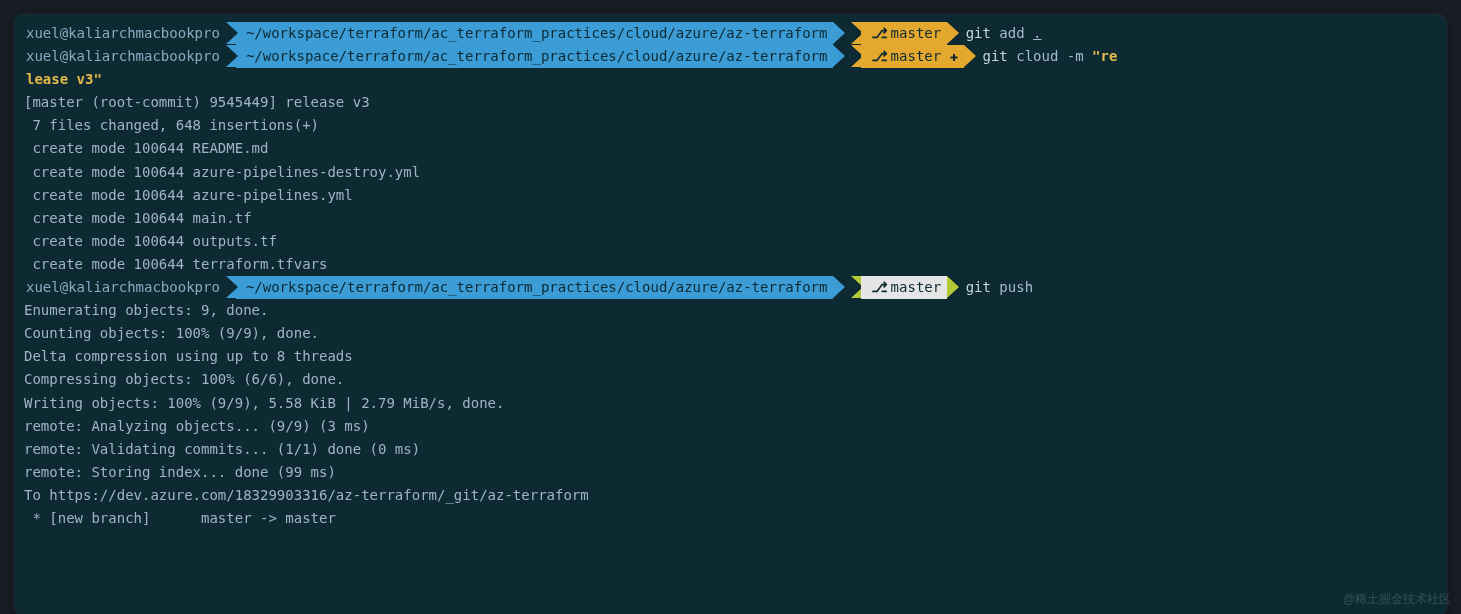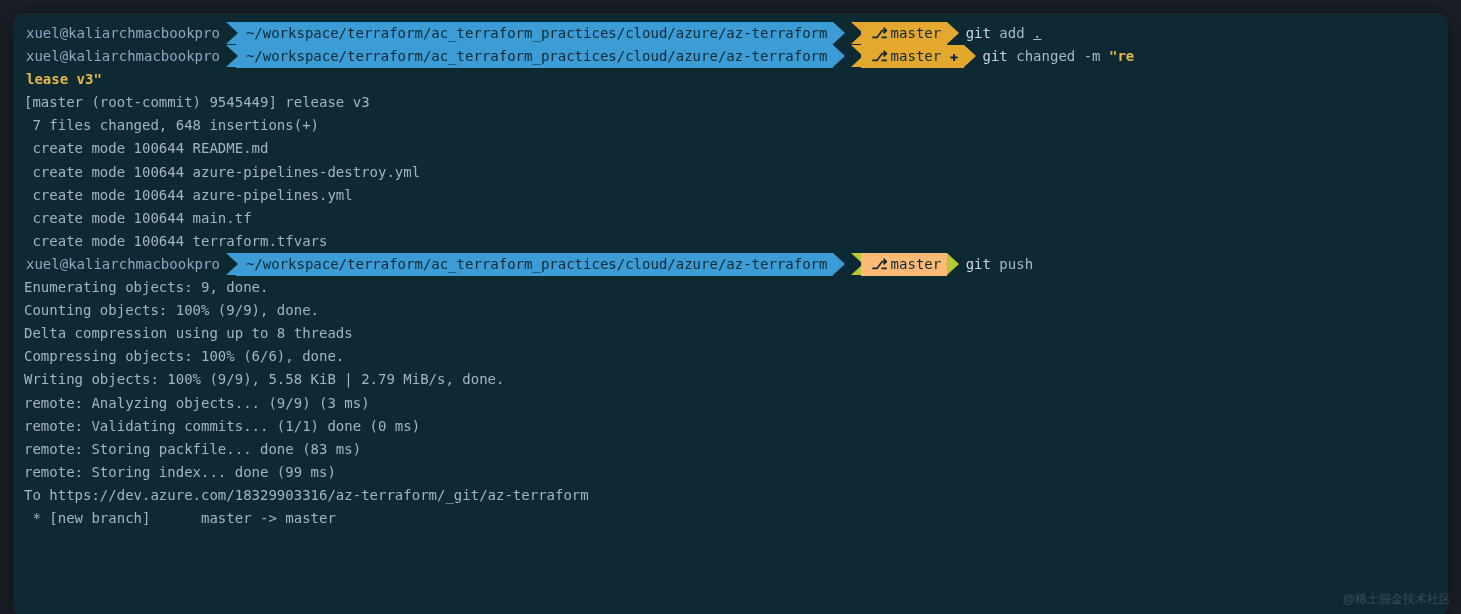--- a/index.html
+++ b/index.html
@@ -43,21 +43,21 @@
     }
     .seg-path {
       background: #3b9cd6;
       color: #0d2a33;
     }
     .seg-branch-yellow {
       background: #e5a82e;
       color: #0d2a33;
     }
     .seg-branch-green {
-      background: #fdba74;
+      background: #e5e5e5;
       color: #0d2a33;
     }
     .arrow {
       display: inline-block;
       width: 0;
       height: 0;
       border-top: 11px solid transparent;
       border-bottom: 11px solid transparent;
       vertical-align: middle;
       margin-right: -2px;
@@ -108,46 +108,46 @@
 
 <div class="terminal-window">
 
   <div class="prompt-line">
     <span class="seg seg-userhost">xuel@kaliarchmacbookpro</span><span class="arrow ar-bg-to-blue"></span><span class="seg seg-path">~/workspace/terraform/ac_terraform_practices/cloud/azure/az-terraform</span><span class="arrow ar-blue-to-bg"></span><span class="space"></span><span class="arrow ar-bg-to-yellow"></span><span class="seg seg-branch-yellow"><span class="branch-icon">⎇</span><span>master</span></span><span class="arrow ar-yellow-to-bg"></span>
     <span class="cmd"> <span class="cmd-git">git</span> <span>add </span><span class="underline">.</span></span>
   </div>
 
   <div class="prompt-line">
     <span class="seg seg-userhost">xuel@kaliarchmacbookpro</span><span class="arrow ar-bg-to-blue"></span><span class="seg seg-path">~/workspace/terraform/ac_terraform_practices/cloud/azure/az-terraform</span><span class="arrow ar-blue-to-bg"></span><span class="space"></span><span class="arrow ar-bg-to-yellow"></span><span class="seg seg-branch-yellow"><span class="branch-icon">⎇</span><span>master</span> <span>✚</span></span><span class="arrow ar-yellow-to-bg"></span>
-    <span class="cmd"> <span class="cmd-git">git</span> <span>changed -m </span><span class="cmd-yellow">"re</span></span>
+    <span class="cmd"> <span class="cmd-git">git</span> <span>cloud -m </span><span class="cmd-yellow">"re</span></span>
   </div>
   <div class="prompt-line">
     <span class="wrap-continue cmd-yellow">lease v3"</span>
   </div>
 
   <div class="output-line">[master (root-commit) 9545449] release v3</div>
   <div class="output-line"> 7 files changed, 648 insertions(+)</div>
   <div class="output-line"> create mode 100644 README.md</div>
   <div class="output-line"> create mode 100644 azure-pipelines-destroy.yml</div>
   <div class="output-line"> create mode 100644 azure-pipelines.yml</div>
   <div class="output-line"> create mode 100644 main.tf</div>
+  <div class="output-line"> create mode 100644 outputs.tf</div>
   <div class="output-line"> create mode 100644 terraform.tfvars</div>
 
   <div class="prompt-line">
     <span class="seg seg-userhost">xuel@kaliarchmacbookpro</span><span class="arrow ar-bg-to-blue"></span><span class="seg seg-path">~/workspace/terraform/ac_terraform_practices/cloud/azure/az-terraform</span><span class="arrow ar-blue-to-bg"></span><span class="space"></span><span class="arrow ar-bg-to-green"></span><span class="seg seg-branch-green"><span class="branch-icon">⎇</span><span>master</span></span><span class="arrow ar-green-to-bg"></span>
     <span class="cmd"> <span class="cmd-git">git</span> <span>push</span></span>
   </div>
 
   <div class="output-line">Enumerating objects: 9, done.</div>
   <div class="output-line">Counting objects: 100% (9/9), done.</div>
   <div class="output-line">Delta compression using up to 8 threads</div>
   <div class="output-line">Compressing objects: 100% (6/6), done.</div>
   <div class="output-line">Writing objects: 100% (9/9), 5.58 KiB | 2.79 MiB/s, done.</div>
   <div class="output-line">remote: Analyzing objects... (9/9) (3 ms)</div>
   <div class="output-line">remote: Validating commits... (1/1) done (0 ms)</div>
-  <div class="output-line">remote: Storing packfile... done (83 ms)</div>
   <div class="output-line">remote: Storing index... done (99 ms)</div>
   <div class="output-line">To https://dev.azure.com/18329903316/az-terraform/_git/az-terraform</div>
   <div class="output-line"> * [new branch]      master -&gt; master</div>
 
 </div>
 
 <div class="watermark">@稀土掘金技术社区</div>
 
 </body></html>

